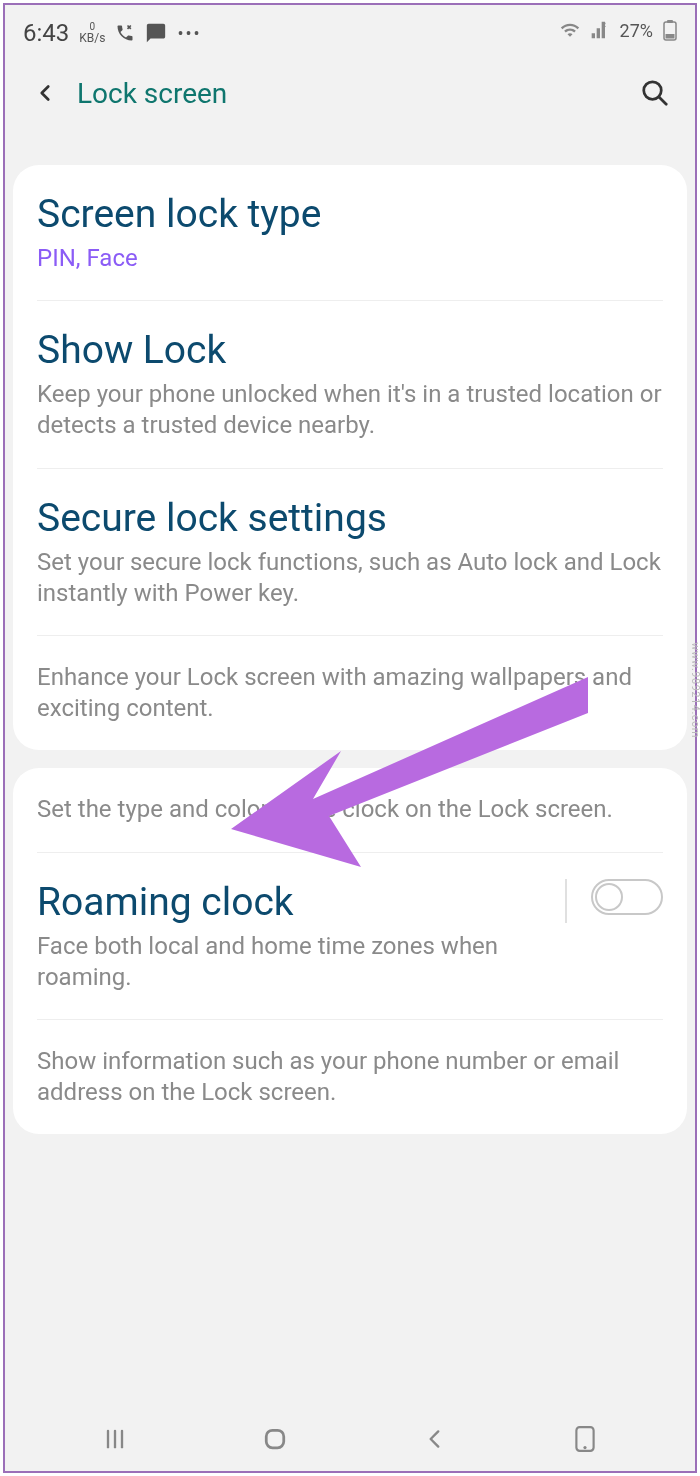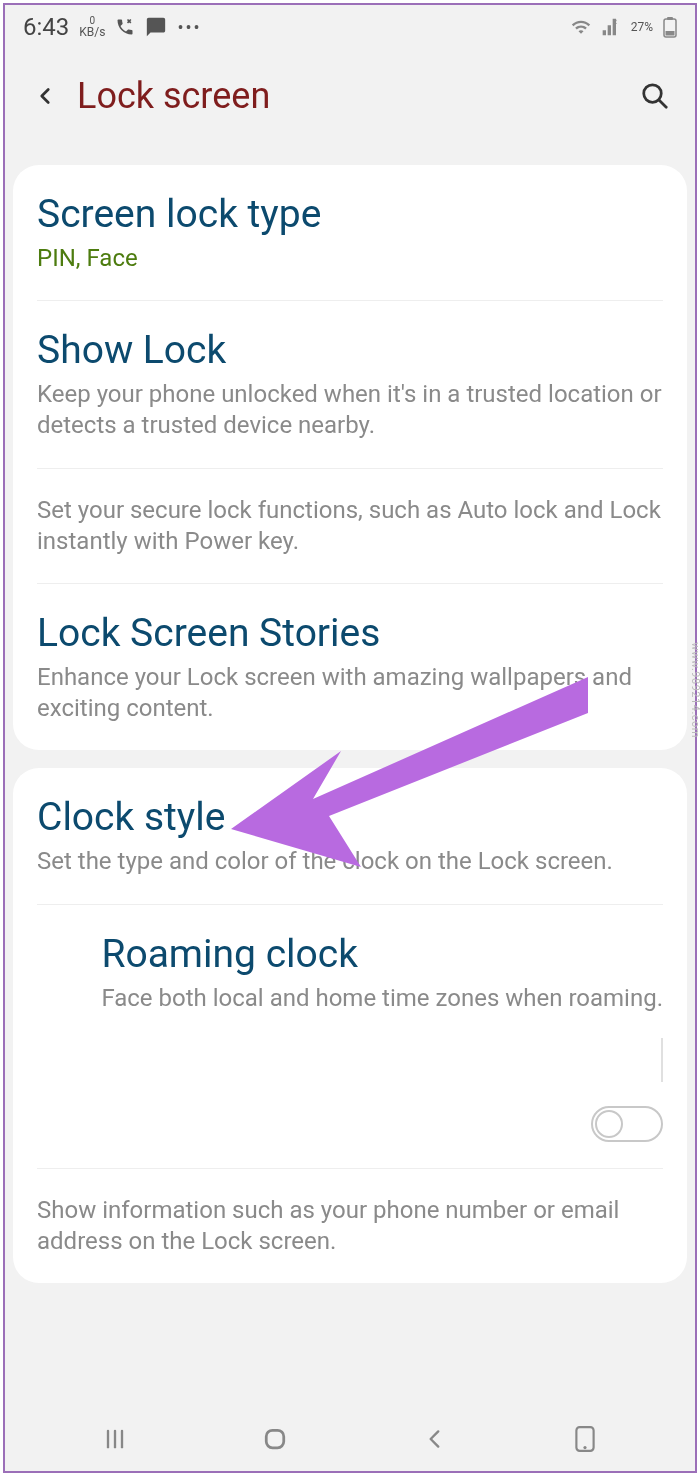--- a/index.html
+++ b/index.html
@@ -14,35 +14,35 @@
 .frame {
   position: absolute;
   left: 3px; top: 3px; right: 3px; bottom: 3px;
   border: 2px solid #9b6fb8;
   background: #f2f2f2;
 }
 .status-bar {
   height: 44px;
   display: flex;
   justify-content: space-between;
-  align-items: center;
-  padding: 8px 18px;
+  align-items: flex-start;
+  padding: 14px 18px;
   font-size: 20px;
   color: #555;
 }
 .status-left, .status-right { display: flex; align-items: center; gap: 10px; }
 .status-left .time { font-size: 24px; color: #444; font-weight: 400; }
 .status-kbs { font-size: 10px; line-height: 1; text-align: center; }
 .header {
   display: flex;
   align-items: center;
   padding: 26px 22px 48px 22px;
 }
 .back-btn { width: 36px; height: 36px; display:flex; align-items:center; justify-content:center; }
-.header-title { font-size: 36px; color: #7f1d1d; margin-left: 14px; font-weight: 400; flex: 1; }
+.header-title { font-size: 28px; color: #0f766e; margin-left: 14px; font-weight: 400; flex: 1; }
 .search-btn { width: 36px; height: 36px; display:flex; align-items:center; justify-content:center; }
 .card {
   background: #fff;
   border-radius: 26px;
   margin: 0 8px 18px 8px;
   padding: 0 24px;
 }
 .row {
   padding: 26px 0;
   border-bottom: 1px solid #eee;
@@ -53,22 +53,22 @@
   font-size: 39px;
   color: #0c4a6e;
   font-weight: 400;
   margin-bottom: 6px;
 }
 .row-sub {
   font-size: 24px;
   color: #8a8a8a;
   line-height: 1.3;
 }
-.row-sub.accent { color: #4d7c0f; }
-.row-flex { display: flex; align-items: flex-end; gap: 24px; flex-direction: column; }
+.row-sub.accent { color: #8b5cf6; }
+.row-flex { display: flex; align-items: flex-start; gap: 24px; }
 .row-flex .text { flex: 1; }
 .toggle {
   width: 72px; height: 36px;
   border: 2px solid #c8c8c8;
   border-radius: 18px;
   position: relative;
   background: #fff;
 }
 .toggle .knob {
   width: 28px; height: 28px;
@@ -147,21 +147,21 @@
         <svg width="20" height="20" viewBox="0 0 24 24">
             <path fill="#888" d="M1 9l2 2c4.97-4.97 13.03-4.97 18 0l2-2C16.93 2.93 7.08 2.93 1 9zm8 8l3 3 3-3c-1.65-1.66-4.34-1.66-6 0zm-4-4l2 2c2.76-2.76 7.24-2.76 10 0l2-2C15.14 9.14 8.87 9.14 5 13z"></path>
           </svg>
       </span>
       <span>
         <svg width="20" height="20" viewBox="0 0 24 24">
             <path fill="#888" d="M2 22h4v-6H2v6zm6 0h4V10H8v12zm6 0h4V2h-4v20z"></path>
             <text x="14" y="8" font-size="8" fill="#888">R</text>
           </svg>
       </span>
-      <span style="font-size:12px;color:#555;">27%</span>
+      <span style="font-size:18px;color:#555;">27%</span>
       <span>
         <svg width="14" height="22" viewBox="0 0 14 22">
             <rect x="1" y="3" width="12" height="18" rx="2" fill="none" stroke="#888" stroke-width="1.5"></rect>
             <rect x="4" y="1" width="6" height="3" rx="1" fill="#888"></rect>
             <rect x="2.5" y="15" width="9" height="4.5" fill="#888"></rect>
           </svg>
       </span>
     </div>
   </div>
 
@@ -185,31 +185,30 @@
     <div class="card">
       <div class="row">
         <div class="row-title">Screen lock type</div>
         <div class="row-sub accent">PIN, Face</div>
       </div>
       <div class="row">
         <div class="row-title">Show Lock</div>
         <div class="row-sub">Keep your phone unlocked when it's in a trusted location or detects a trusted device nearby.</div>
       </div>
       <div class="row">
+        <div class="row-title">Secure lock settings</div>
         <div class="row-sub">Set your secure lock functions, such as Auto lock and Lock instantly with Power key.</div>
       </div>
       <div class="row">
-        <div class="row-title">Lock Screen Stories</div>
         <div class="row-sub">Enhance your Lock screen with amazing wallpapers and exciting content.</div>
       </div>
     </div>
 
     <div class="card">
       <div class="row">
-        <div class="row-title">Clock style</div>
         <div class="row-sub">Set the type and color of the clock on the Lock screen.</div>
       </div>
       <div class="row row-flex">
         <div class="text">
           <div class="row-title">Roaming clock</div>
           <div class="row-sub">Face both local and home time zones when roaming.</div>
         </div>
         <div class="toggle-divider"></div>
         <div class="toggle">
           <div class="knob"></div>

